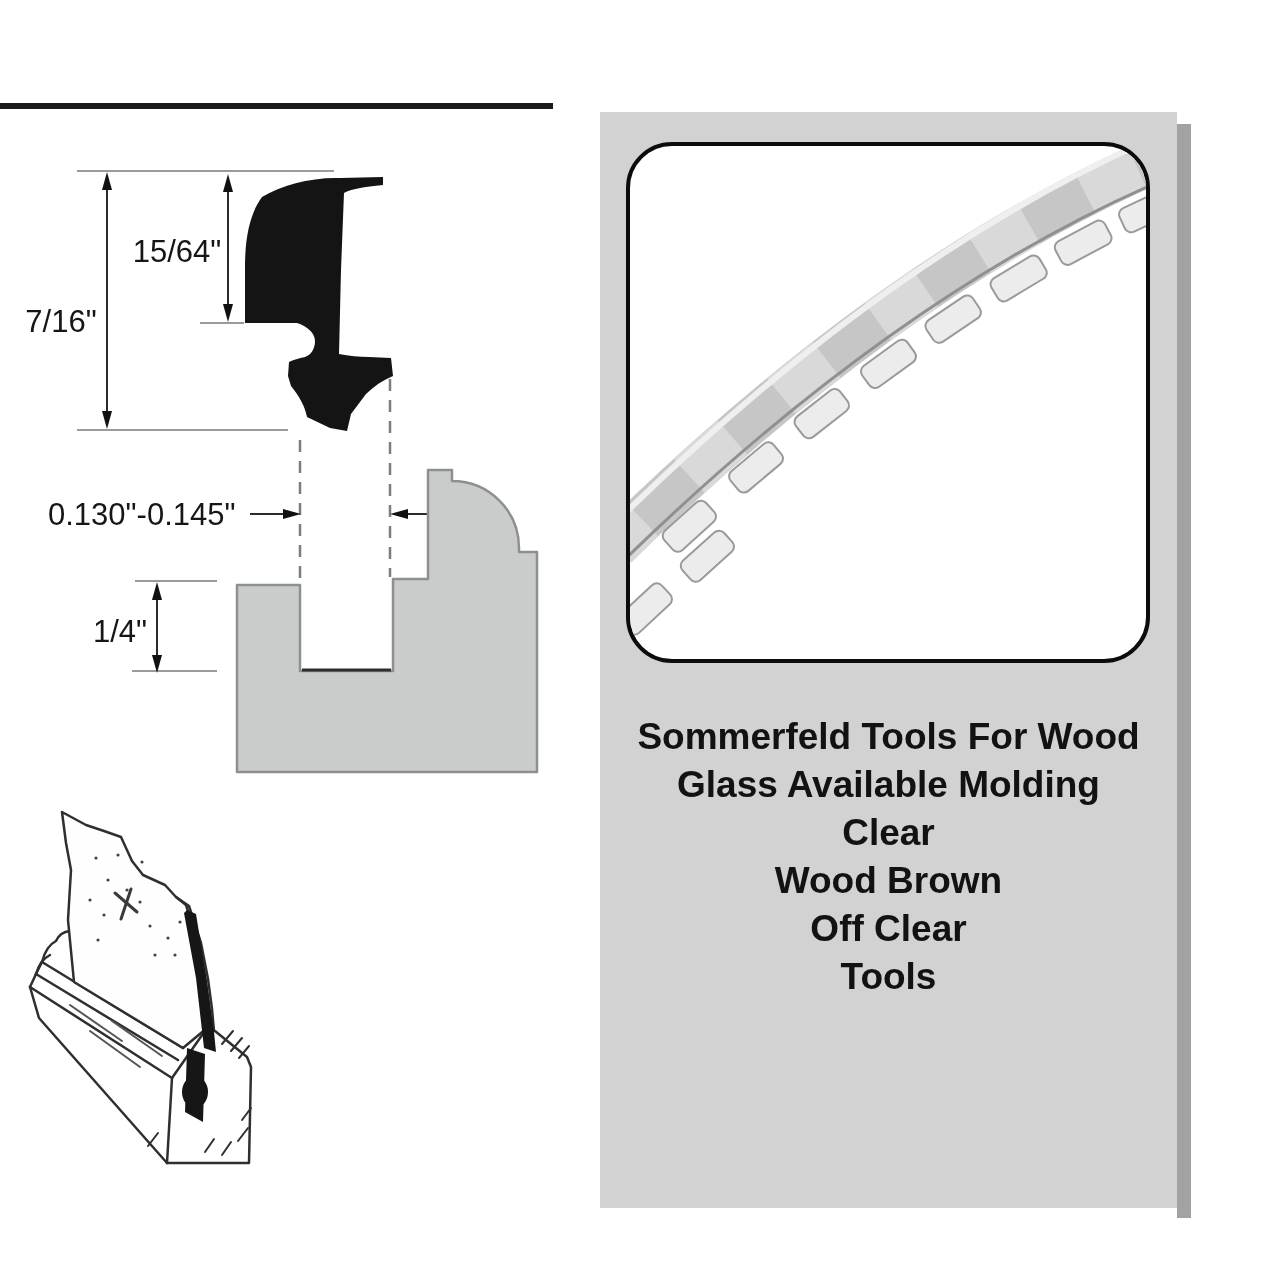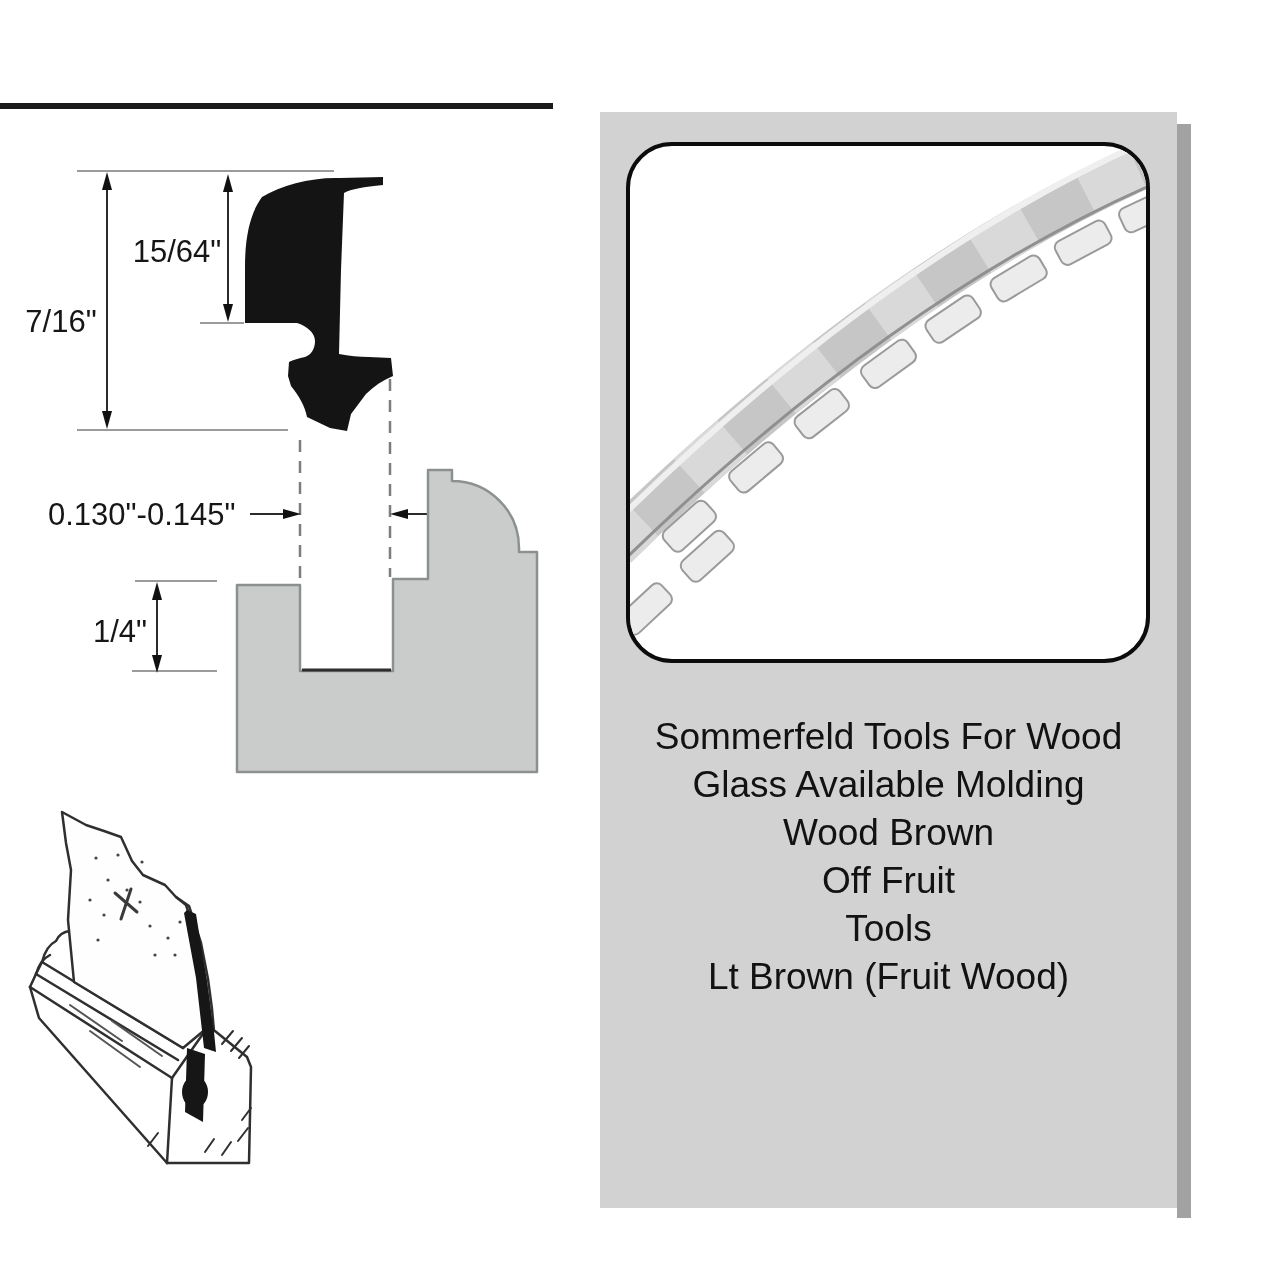--- a/index.html
+++ b/index.html
@@ -8,21 +8,21 @@
   .stage{position:absolute;left:0;top:0;width:1280px;height:1280px;}
   svg{display:block;}
   .diagram-svg{position:absolute;left:0;top:0;}
   .dim-text{fill:#161616;font-family:"Liberation Sans","DejaVu Sans",sans-serif;
             font-size:31px;font-weight:400;}
   .panel{position:absolute;left:600px;top:112px;width:577px;height:1096px;}
   .panel-shadow{position:absolute;left:1177px;top:124px;width:14px;height:1094px;}
   .photo{position:absolute;left:626px;top:142px;width:516px;height:513px;
          border:4px solid #0c0c0c;border-radius:46px;background:#ffffff;overflow:hidden;}
   .text-block{position:absolute;left:600px;top:713px;width:577px;text-align:center;}
-  .text-line{font-size:37px;line-height:48px;font-weight:400;white-space:nowrap;}
+  .text-line{font-size:37px;line-height:48px;font-weight:700;white-space:nowrap;}
 </style>
 </head>
 <body>
 
 <div class="stage">
 
   <svg class="diagram-svg" width="600" height="1280" viewBox="0 0 600 1280">
 
     <rect x="0" y="103" width="553" height="6" fill="#1a1a1a"></rect>
 
@@ -184,19 +184,19 @@
         <g transform="translate(70,402) rotate(-42)">
             <rect x="-28" y="-2" width="56" height="26" rx="7"></rect>
           </g>
       </g>
     </svg>
   </div>
 
   <div class="text-block" style="color:#121212;">
     <div class="text-line">Sommerfeld Tools For Wood</div>
     <div class="text-line">Glass Available Molding</div>
+    <div class="text-line">Clear</div>
     <div class="text-line">Wood Brown</div>
-    <div class="text-line">Off Fruit</div>
+    <div class="text-line">Off Clear</div>
     <div class="text-line">Tools</div>
-    <div class="text-line">Lt Brown (Fruit Wood)</div>
   </div>
 
 </div>
 
 </body></html>

